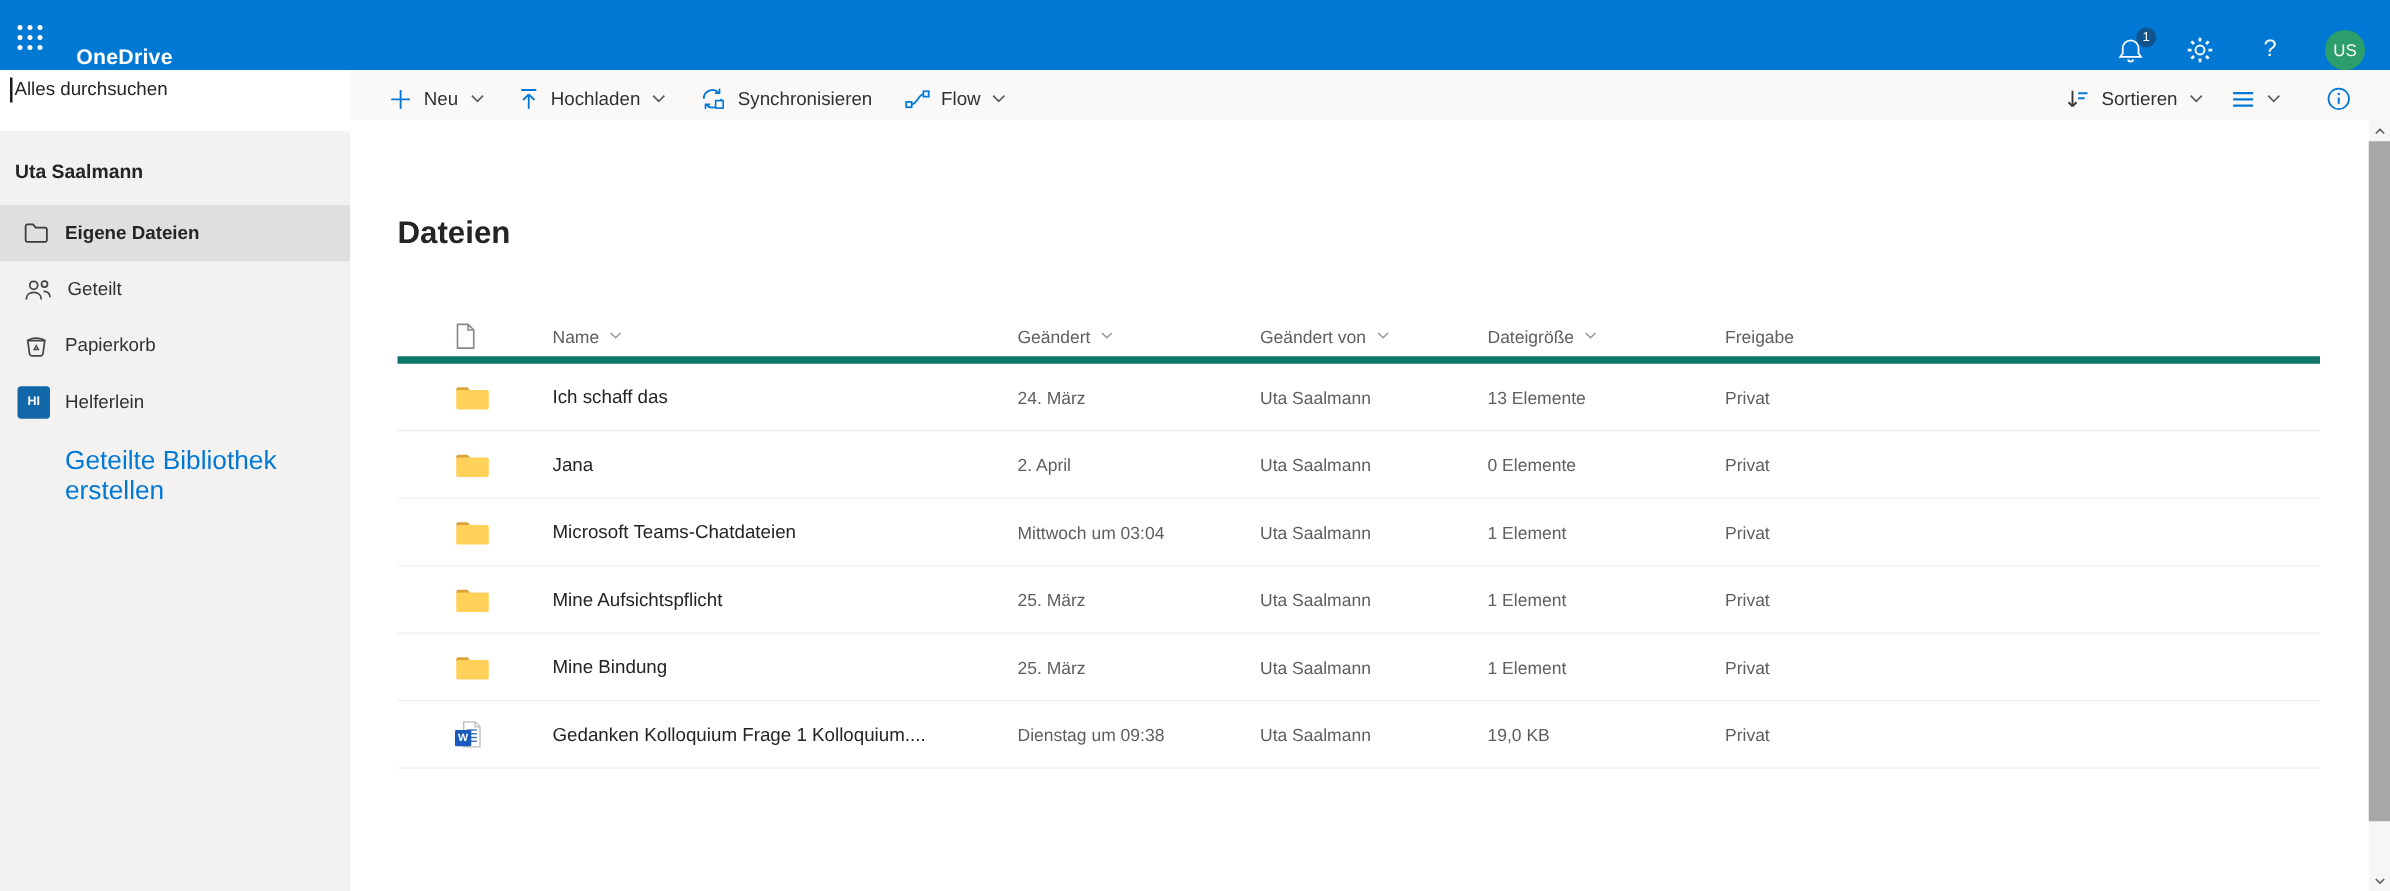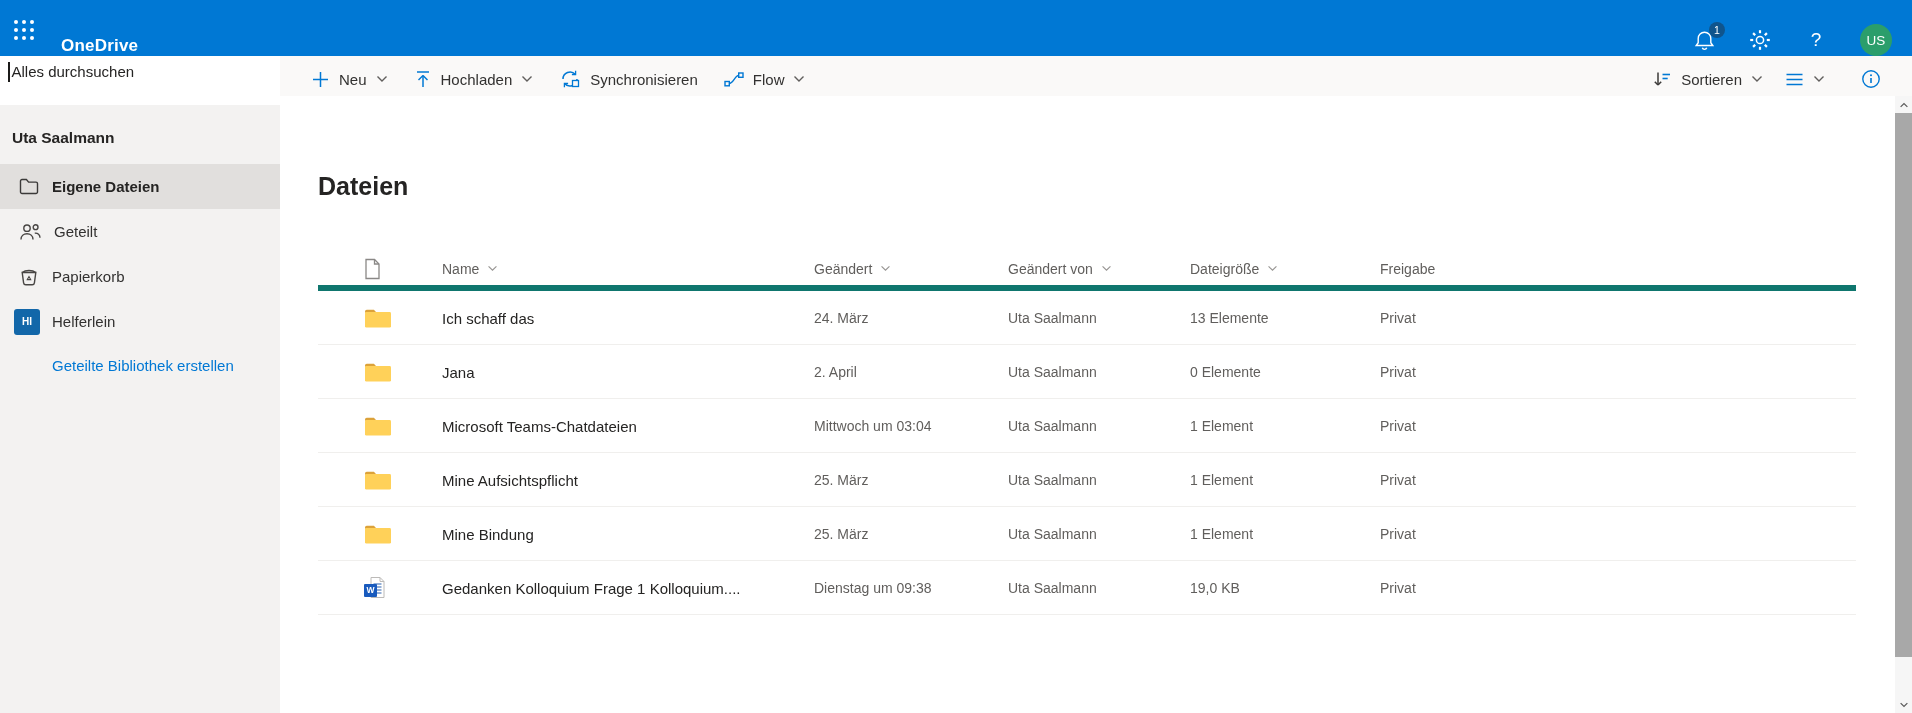--- a/index.html
+++ b/index.html
@@ -40,21 +40,21 @@
   .nav-item { height:45px; display:flex; align-items:center; padding-left:19px; gap:13px;
     font-size:15px; color:#323130; cursor:pointer; }
   .nav-item.selected { background:#e1dfdd; font-weight:600; color:#252423; }
   .section-h { font-size:15.5px; font-weight:700; color:#252423; padding:36px 0 8px 12px; }
   .lib-item { height:45px; display:flex; align-items:center; padding-left:14px; gap:12px;
     font-size:15px; color:#323130; cursor:pointer; }
   .lib-badge { width:26px; height:26px; border-radius:3px; color:#fff; font-size:10px; font-weight:600;
     display:flex; align-items:center; justify-content:center; flex:none; }
   .badge-hi { background:#1267A9; }
   .badge-ac { background:#CA5010; }
-  .create-link { display:block; color:#0078D4; font-size:15px; padding:13px 0 0 52px; cursor:pointer; }
+  .create-link { display:block; color:#0078D4; font-size:21px; padding:13px 0 0 52px; cursor:pointer; }
 
   
   .content { position:absolute; left:280px; top:96px; width:1632px; height:617px; background:#fff; }
   .page-title { position:absolute; left:38px; top:76px; font-size:25px; font-weight:600; color:#252423; }
 
   .table { position:absolute; left:38px; top:156px; width:1538px; }
   .thead { position:relative; height:39px; border-bottom:6px solid #0f766e; }
   .trow { position:relative; height:54px; border-bottom:1px solid #f0efed; cursor:pointer; }
   .c { position:absolute; top:50%; transform:translateY(-50%); white-space:nowrap; }
   .c-icon  { left:46px; display:flex; align-items:center; }

